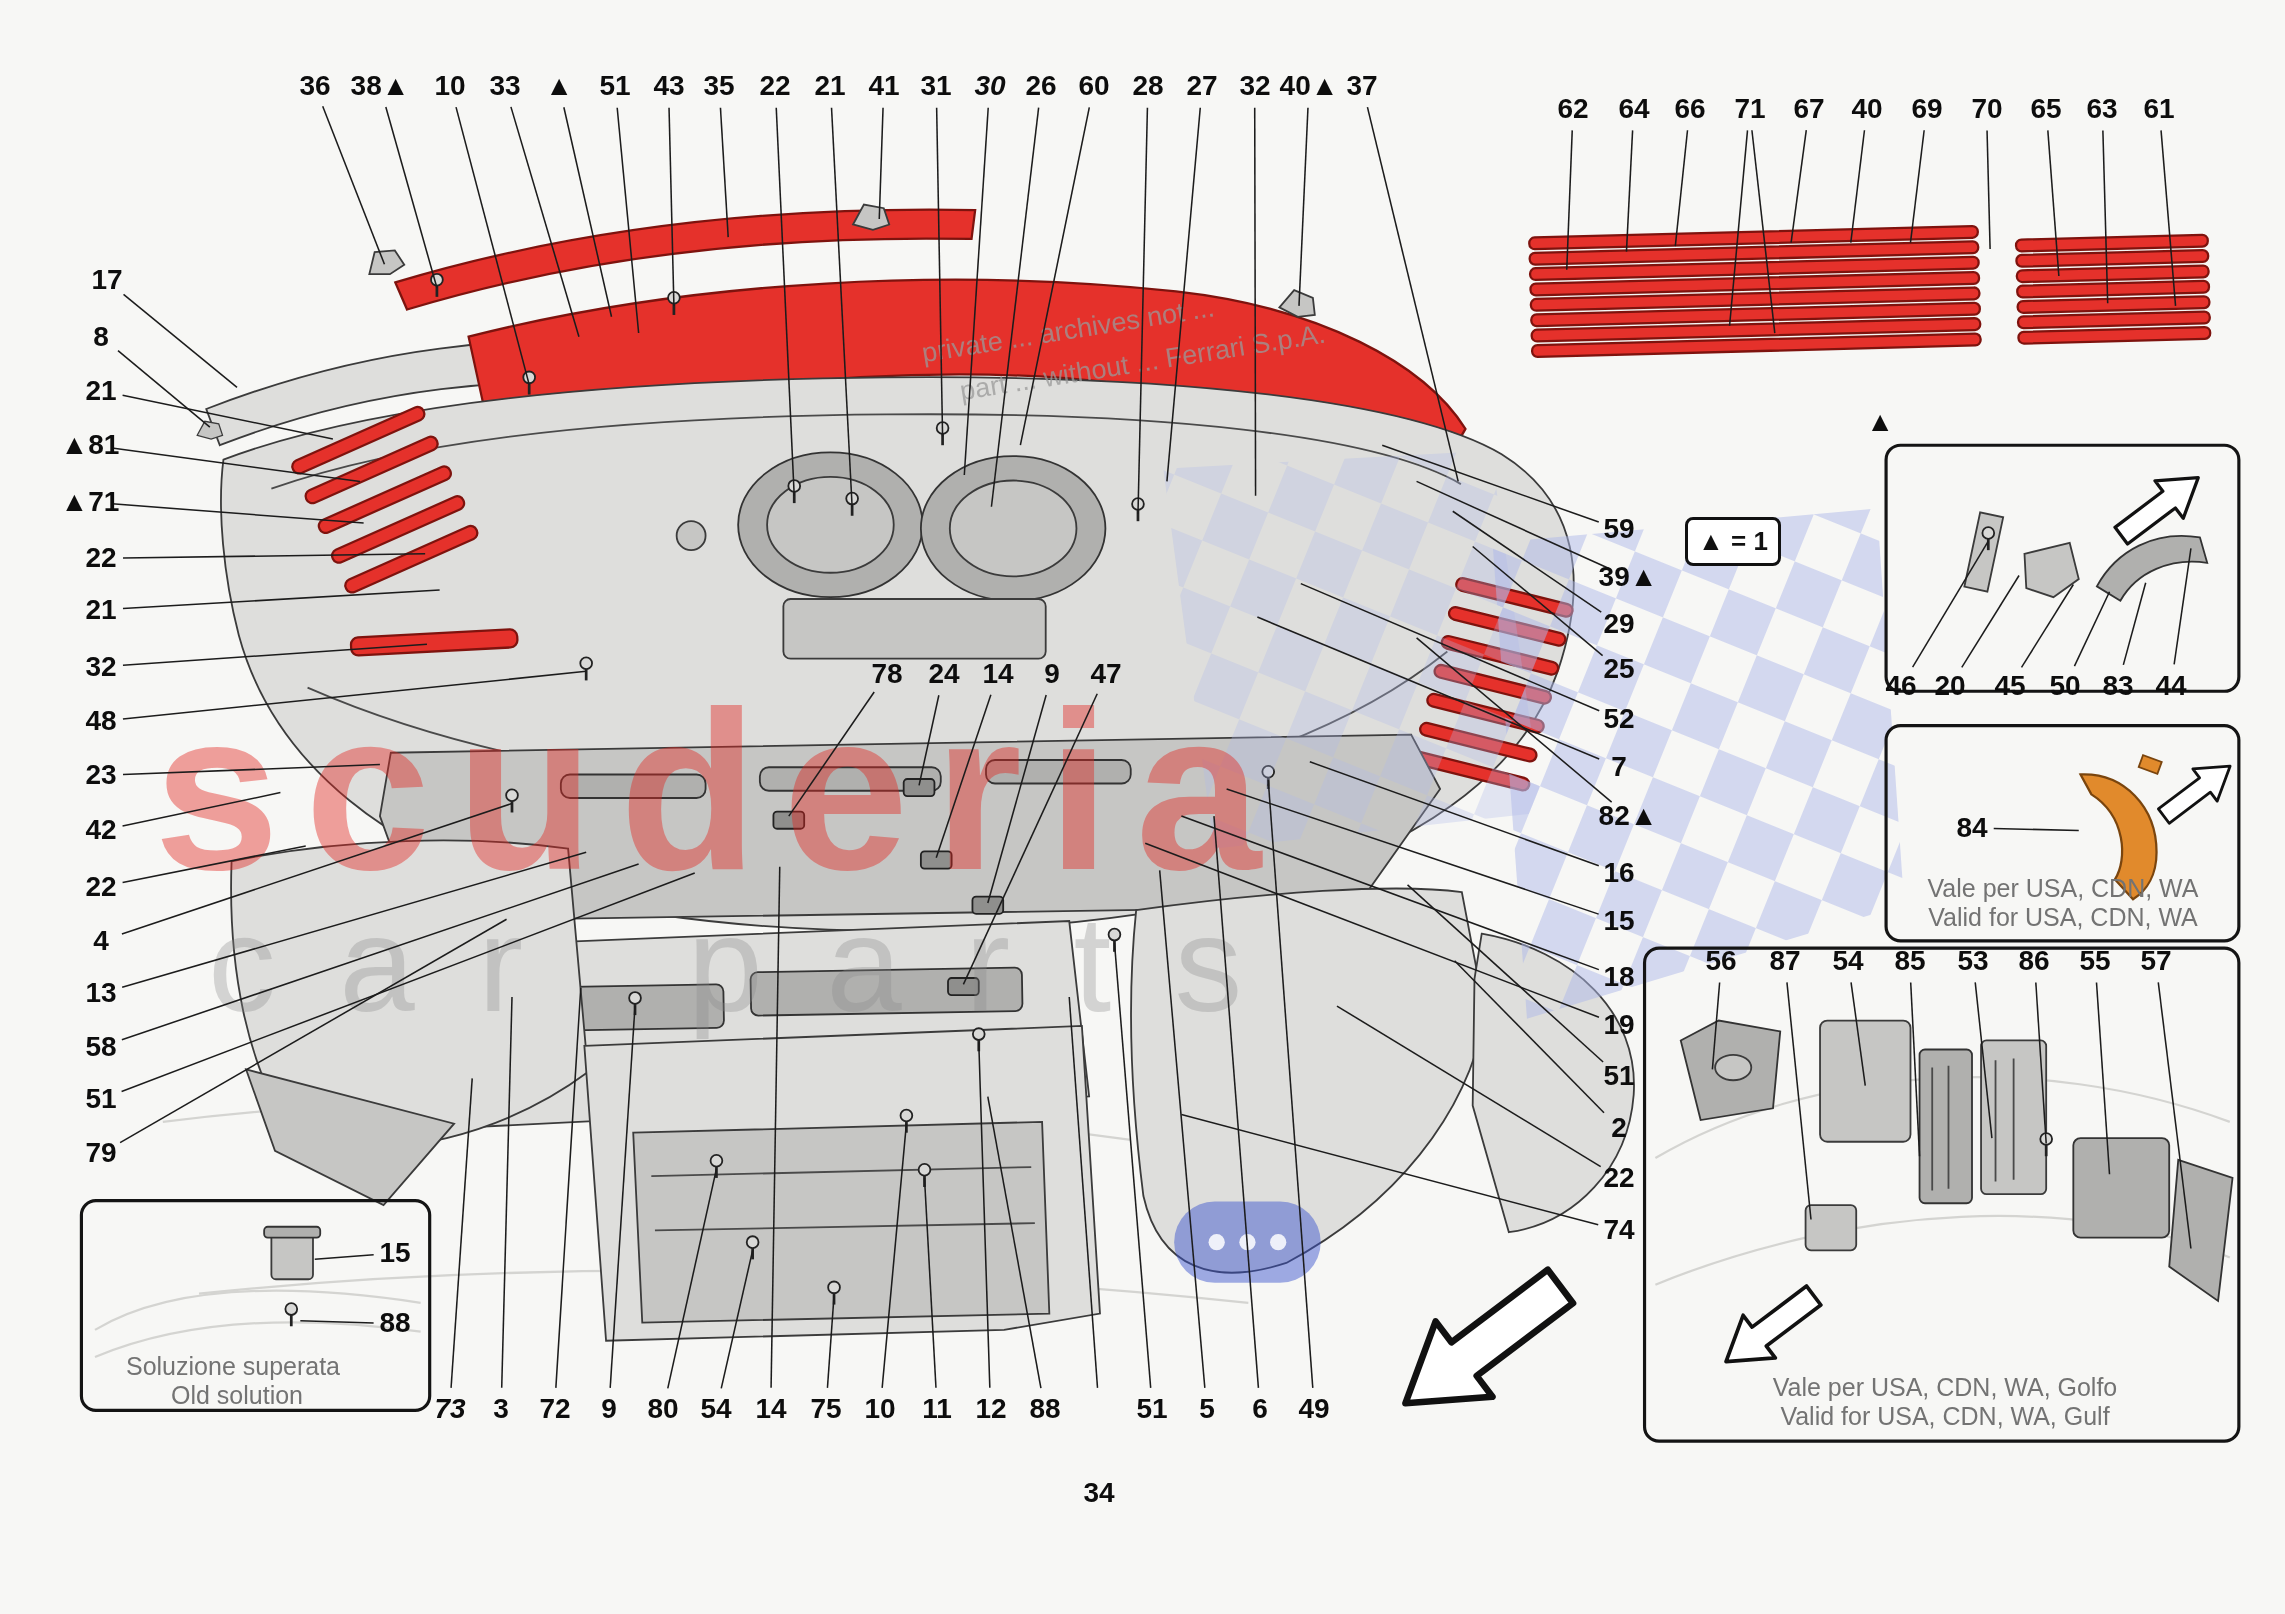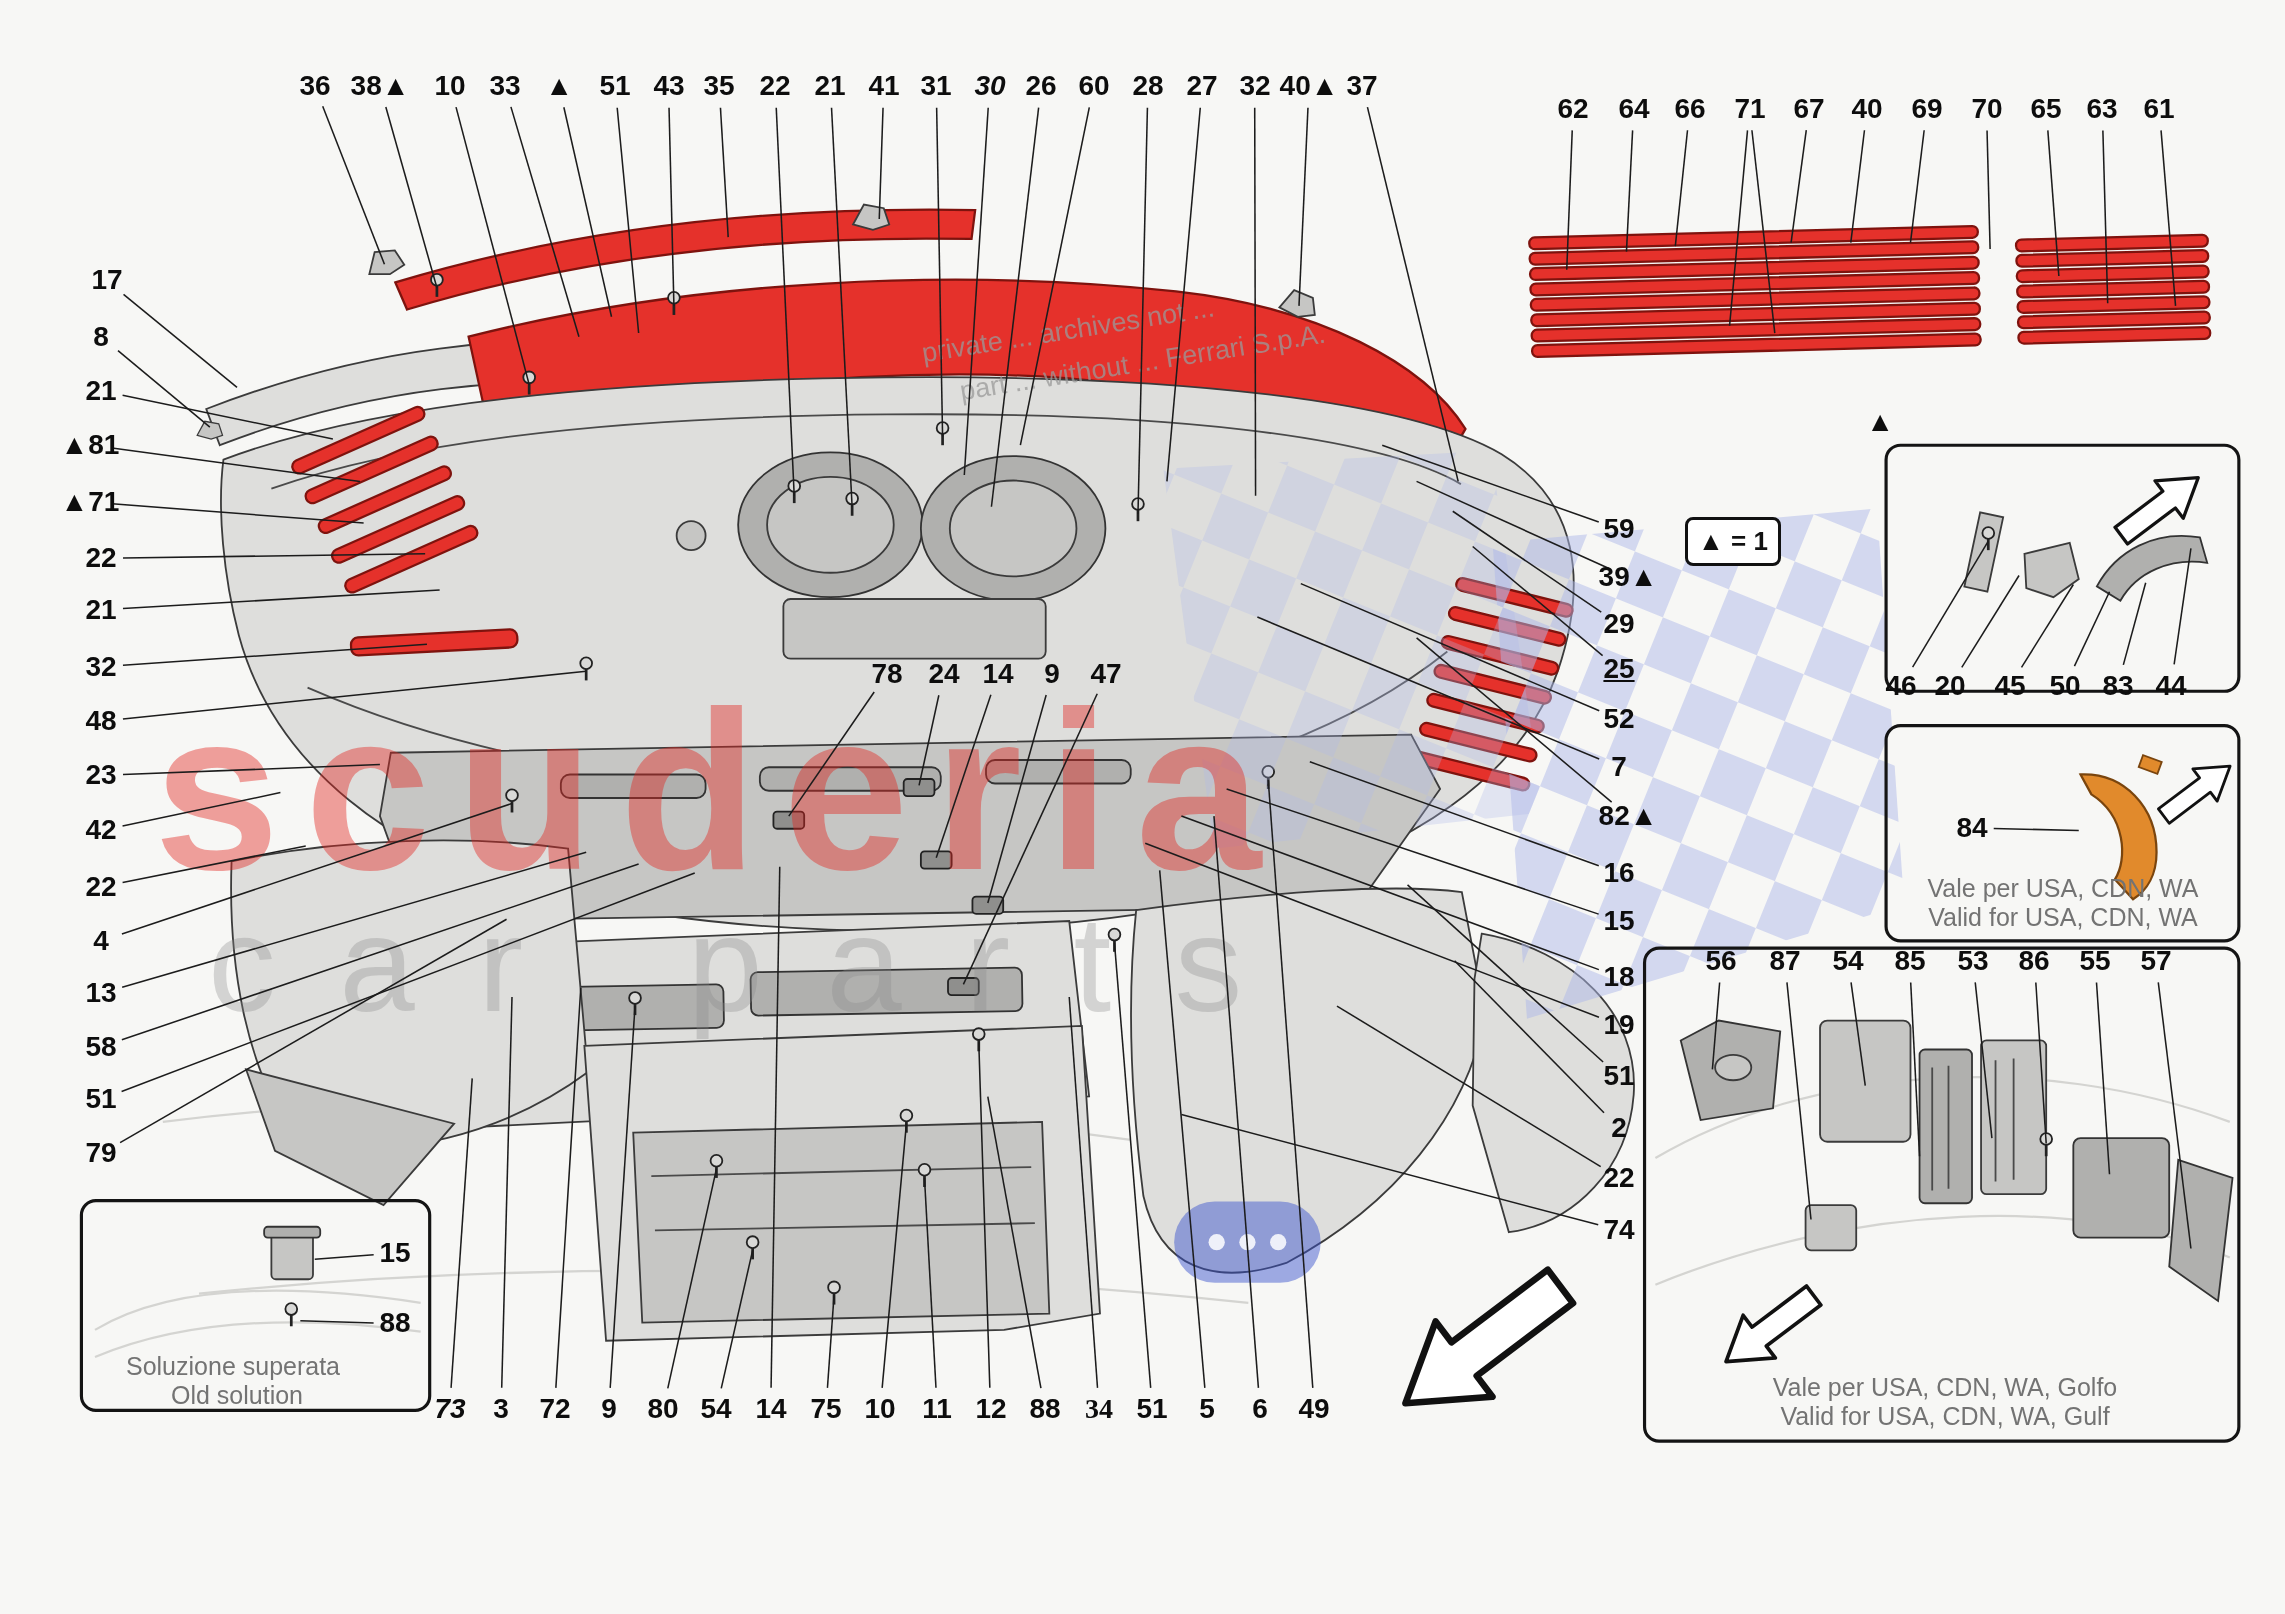--- a/index.html
+++ b/index.html
@@ -389,21 +389,21 @@
       <div class="callout" style="left: 101px; top: 830px;">42</div>
       <div class="callout" style="left: 101px; top: 887px;">22</div>
       <div class="callout" style="left: 101px; top: 941px;">4</div>
       <div class="callout" style="left: 101px; top: 993px;">13</div>
       <div class="callout" style="left: 101px; top: 1047px;">58</div>
       <div class="callout" style="left: 101px; top: 1099px;">51</div>
       <div class="callout" style="left: 101px; top: 1153px;">79</div>
       <div class="callout" style="left: 1619px; top: 529px;">59</div>
       <div class="callout" style="left: 1628px; top: 577px;">39▲</div>
       <div class="callout" style="left: 1619px; top: 624px;">29</div>
-      <div class="callout" style="left: 1619px; top: 669px; text-decoration: underline;">25</div>
+      <div class="callout" style="left: 1619px; top: 669px;">25</div>
       <div class="callout" style="left: 1619px; top: 719px;">52</div>
       <div class="callout" style="left: 1619px; top: 767px;">7</div>
       <div class="callout" style="left: 1628px; top: 816px;">82▲</div>
       <div class="callout" style="left: 1619px; top: 873px;">16</div>
       <div class="callout" style="left: 1619px; top: 921px;">15</div>
       <div class="callout" style="left: 1619px; top: 977px;">18</div>
       <div class="callout" style="left: 1619px; top: 1025px;">19</div>
       <div class="callout" style="left: 1619px; top: 1076px;">51</div>
       <div class="callout" style="left: 1619px; top: 1128px;">2</div>
       <div class="callout" style="left: 1619px; top: 1178px;">22</div>
@@ -418,21 +418,21 @@
       <div class="callout" style="left: 555px; top: 1409px;">72</div>
       <div class="callout" style="left: 609px; top: 1409px;">9</div>
       <div class="callout" style="left: 663px; top: 1409px;">80</div>
       <div class="callout" style="left: 716px; top: 1409px;">54</div>
       <div class="callout" style="left: 771px; top: 1409px;">14</div>
       <div class="callout" style="left: 826px; top: 1409px;">75</div>
       <div class="callout" style="left: 880px; top: 1409px;">10</div>
       <div class="callout" style="left: 937px; top: 1409px;">11</div>
       <div class="callout" style="left: 991px; top: 1409px;">12</div>
       <div class="callout" style="left: 1045px; top: 1409px;">88</div>
-      <div class="callout" style="left: 1099px; top: 1409px; font-family: Liberation Serif, serif;">34</div>
+      <div class="callout" style="left: 1099px; top: 1493px;">34</div>
       <div class="callout" style="left: 1152px; top: 1409px;">51</div>
       <div class="callout" style="left: 1207px; top: 1409px;">5</div>
       <div class="callout" style="left: 1260px; top: 1409px;">6</div>
       <div class="callout" style="left: 1314px; top: 1409px;">49</div>
       <div class="callout" style="left: 1901px; top: 686px;">46</div>
       <div class="callout" style="left: 1950px; top: 686px;">20</div>
       <div class="callout" style="left: 2010px; top: 686px;">45</div>
       <div class="callout" style="left: 2065px; top: 686px;">50</div>
       <div class="callout" style="left: 2118px; top: 686px;">83</div>
       <div class="callout" style="left: 2171px; top: 686px;">44</div>

